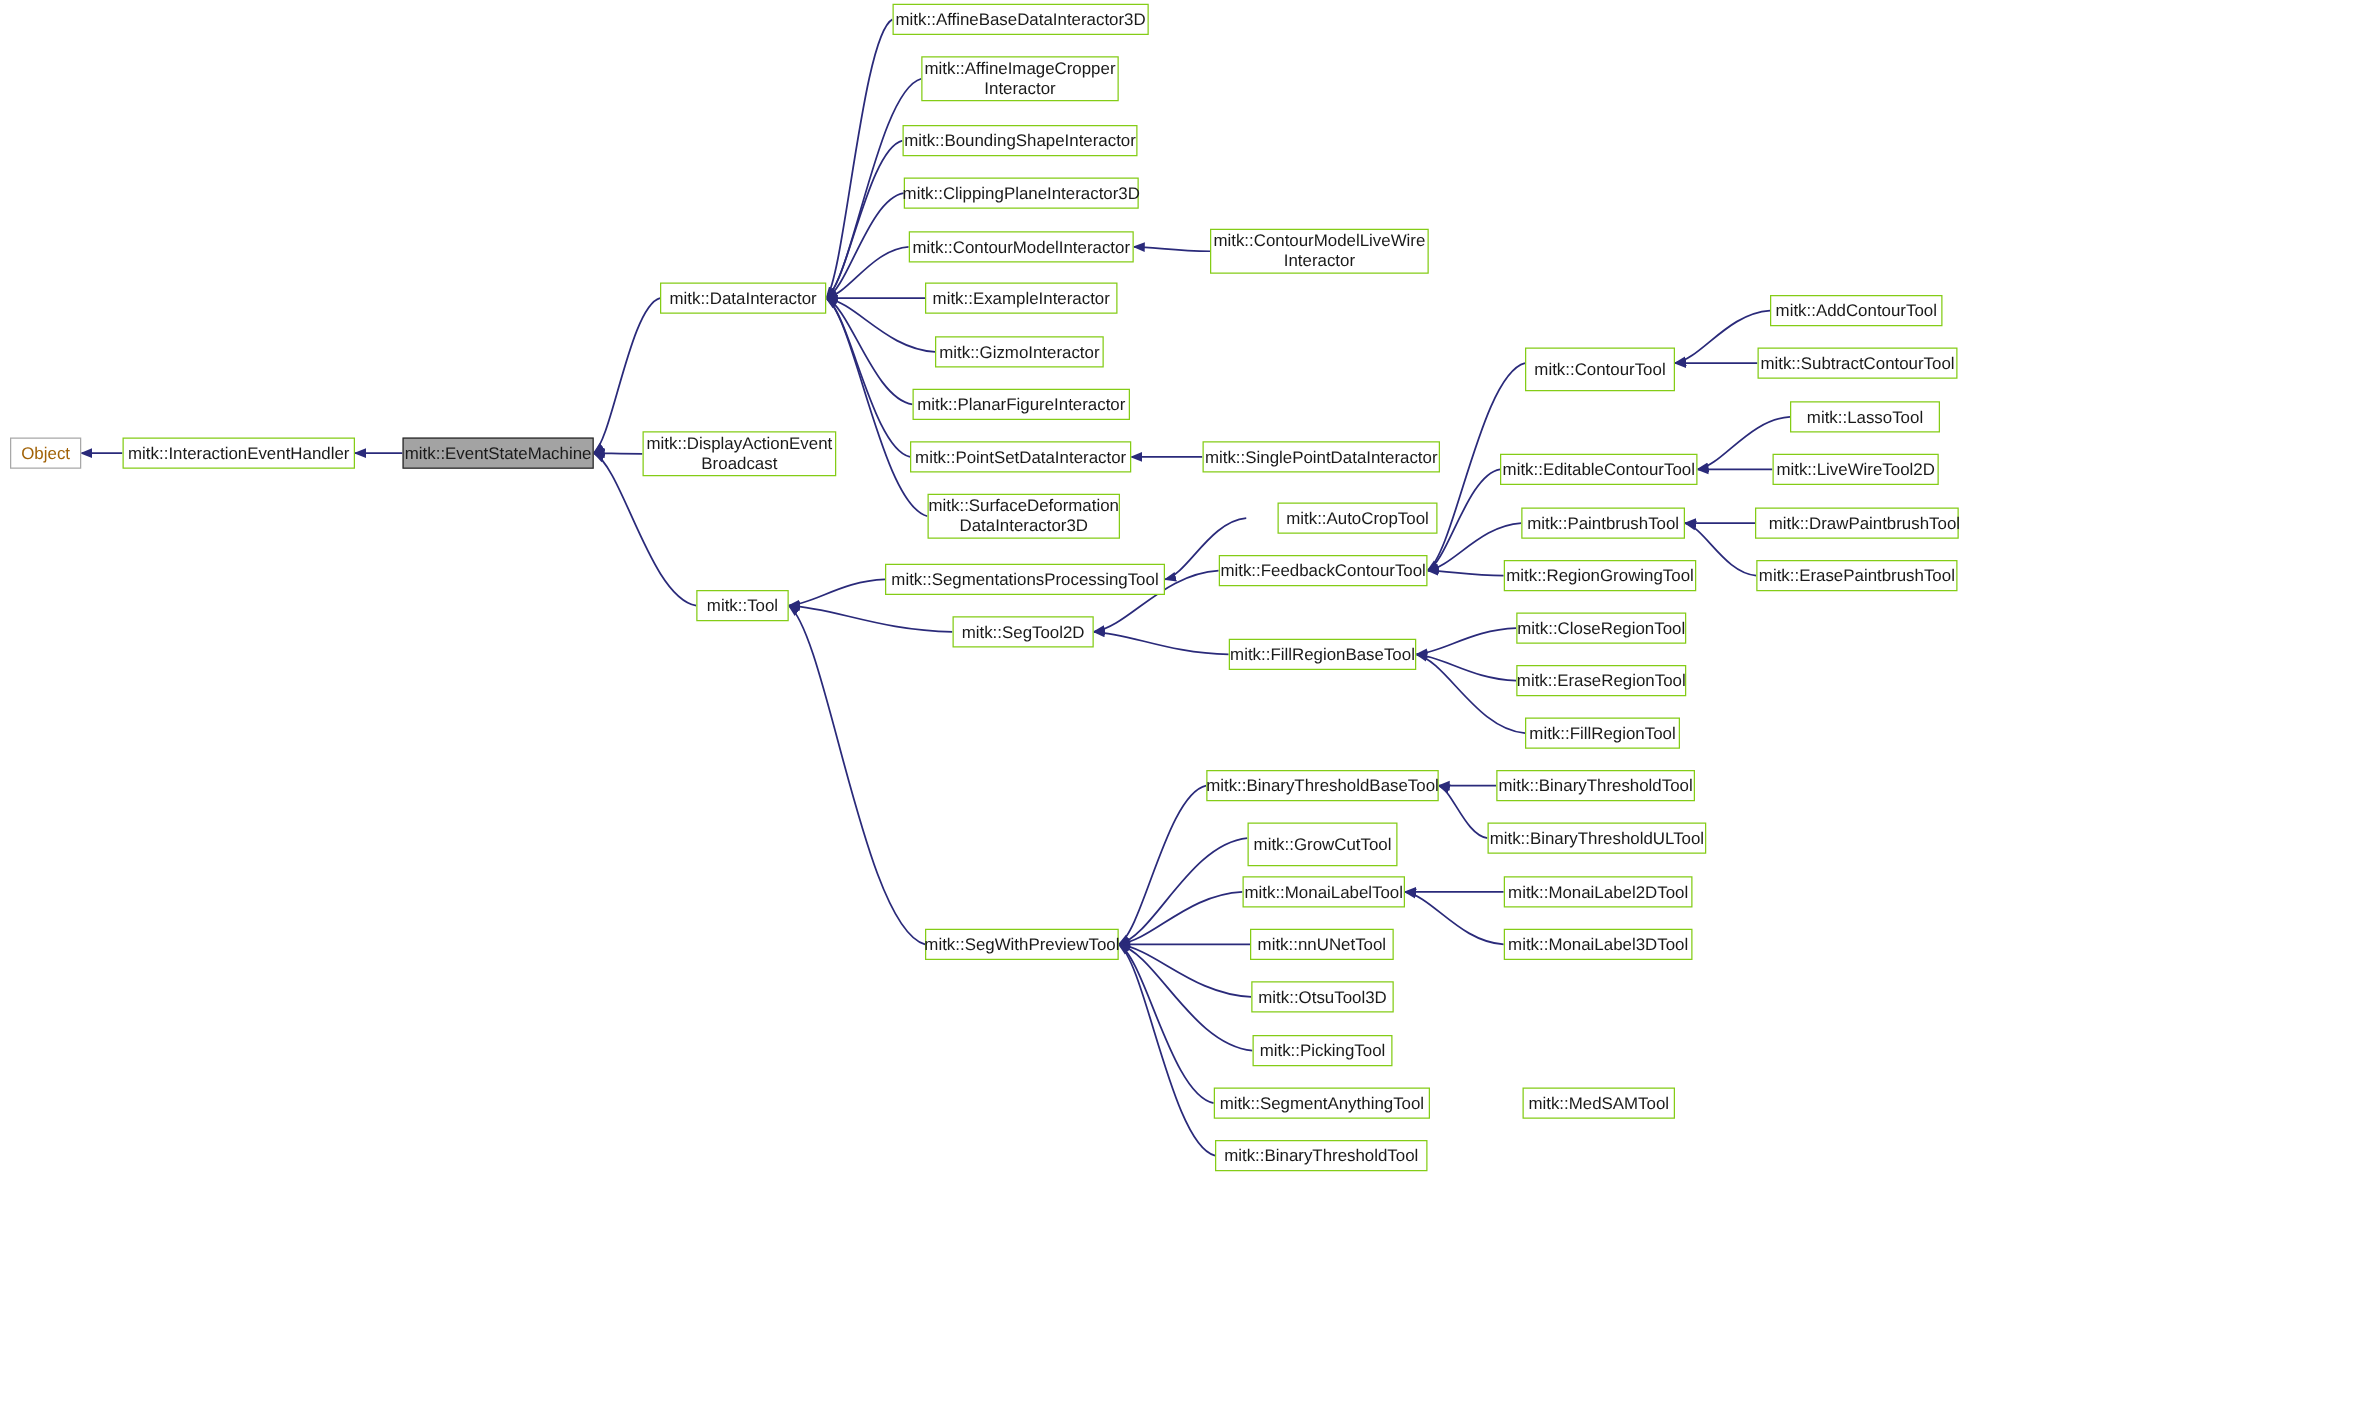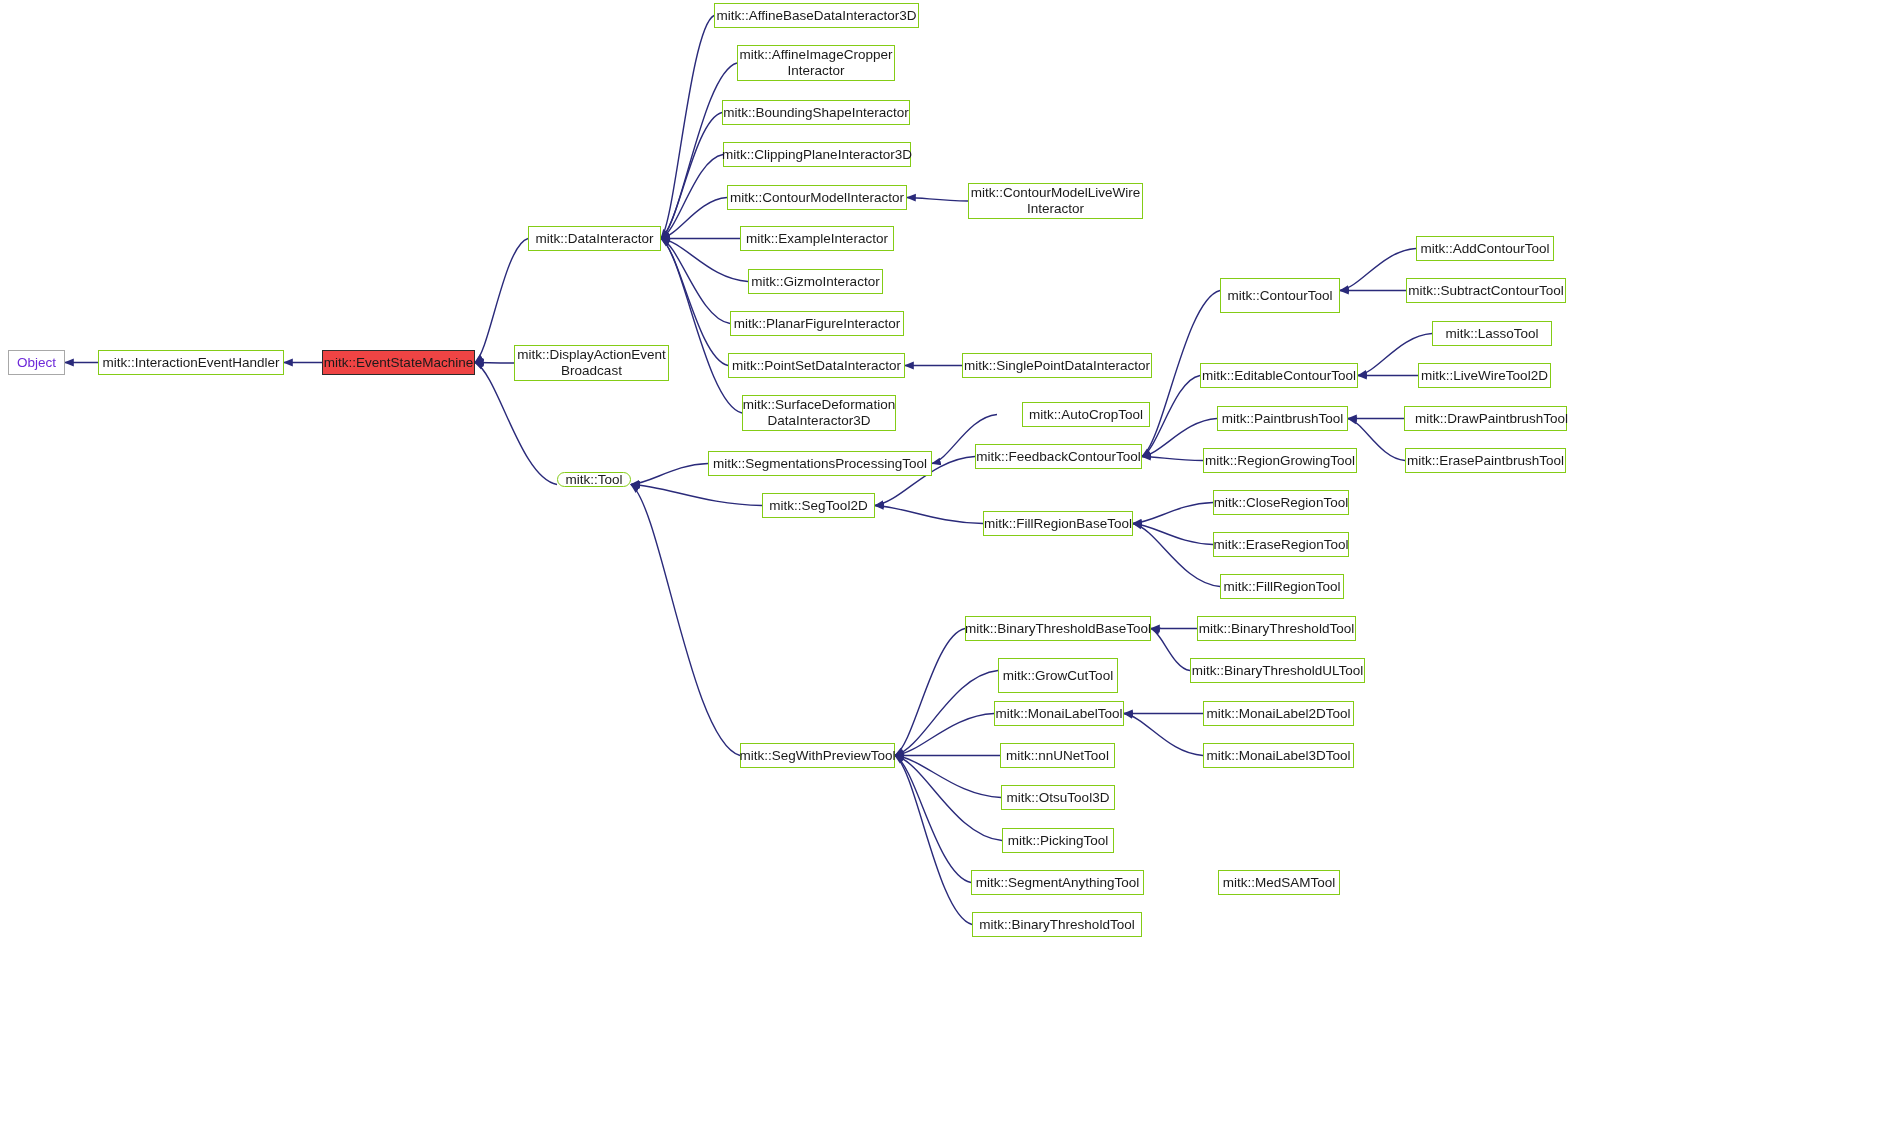--- a/index.html
+++ b/index.html
@@ -33,26 +33,26 @@
     line-height: 1.15;
     display: flex;
     align-items: center;
     justify-content: center;
     text-align: center;
     white-space: pre-line;
     padding: 0 4px;
     z-index: 2;
   }
   .node.root {
-    background: #ef4444;
+    background: #a3a3a3;
     border-color: #2b2b2b;
   }
   .node.plain {
     border-color: #a8a8a8;
-    color: #6d28d9;
+    color: #a16207;
   }
 </style>
 </head>
 <body>
 
 <div id="canvas">
   <svg id="edge-layer" viewBox="0 0 1883 1129">
       <defs>
         <marker id="arrow" viewBox="0 0 10 10" refX="9" refY="5" markerWidth="7" markerHeight="7" orient="auto-start-reverse">
           <path d="M 0 1 L 10 5 L 0 9 z" fill="#2a2a7a"></path>
@@ -107,21 +107,21 @@
       <path d="M 1203 713.5 C 1167.45 713.5, 1146.12 713.5, 1124 713.5" fill="none" stroke="#2a2a7a" stroke-width="1.4" marker-end="url(#arrow)"></path>
       <path d="M 1203 755.5 C 1167.45 753.295, 1146.12 717.175, 1124 713.5" fill="none" stroke="#2a2a7a" stroke-width="1.4" marker-end="url(#arrow)"></path>
     </svg>
   <div id="node-layer">
       <div class="node plain" style="left: 8px; top: 350px; width: 57px; height: 25px;">Object</div>
       <div class="node" style="left: 98px; top: 350px; width: 186px; height: 25px;">mitk::InteractionEventHandler</div>
       <div class="node root" style="left: 322px; top: 350px; width: 153px; height: 25px;">mitk::EventStateMachine</div>
       <div class="node" style="left: 514px; top: 345px; width: 155px; height: 36px;">mitk::DisplayActionEvent
 Broadcast</div>
       <div class="node" style="left: 528px; top: 226px; width: 133px; height: 25px;">mitk::DataInteractor</div>
-      <div class="node" style="left: 557px; top: 472px; width: 74px; height: 15px; border-radius: 12px;">mitk::Tool</div>
+      <div class="node" style="left: 557px; top: 472px; width: 74px; height: 25px;">mitk::Tool</div>
       <div class="node" style="left: 714px; top: 3px; width: 205px; height: 25px;">mitk::AffineBaseDataInteractor3D</div>
       <div class="node" style="left: 737px; top: 45px; width: 158px; height: 36px;">mitk::AffineImageCropper
 Interactor</div>
       <div class="node" style="left: 722px; top: 100px; width: 188px; height: 25px;">mitk::BoundingShapeInteractor</div>
       <div class="node" style="left: 723px; top: 142px; width: 188px; height: 25px;">mitk::ClippingPlaneInteractor3D</div>
       <div class="node" style="left: 727px; top: 185px; width: 180px; height: 25px;">mitk::ContourModelInteractor</div>
       <div class="node" style="left: 740px; top: 226px; width: 154px; height: 25px;">mitk::ExampleInteractor</div>
       <div class="node" style="left: 748px; top: 269px; width: 135px; height: 25px;">mitk::GizmoInteractor</div>
       <div class="node" style="left: 730px; top: 311px; width: 174px; height: 25px;">mitk::PlanarFigureInteractor</div>
       <div class="node" style="left: 728px; top: 353px; width: 177px; height: 25px;">mitk::PointSetDataInteractor</div>

